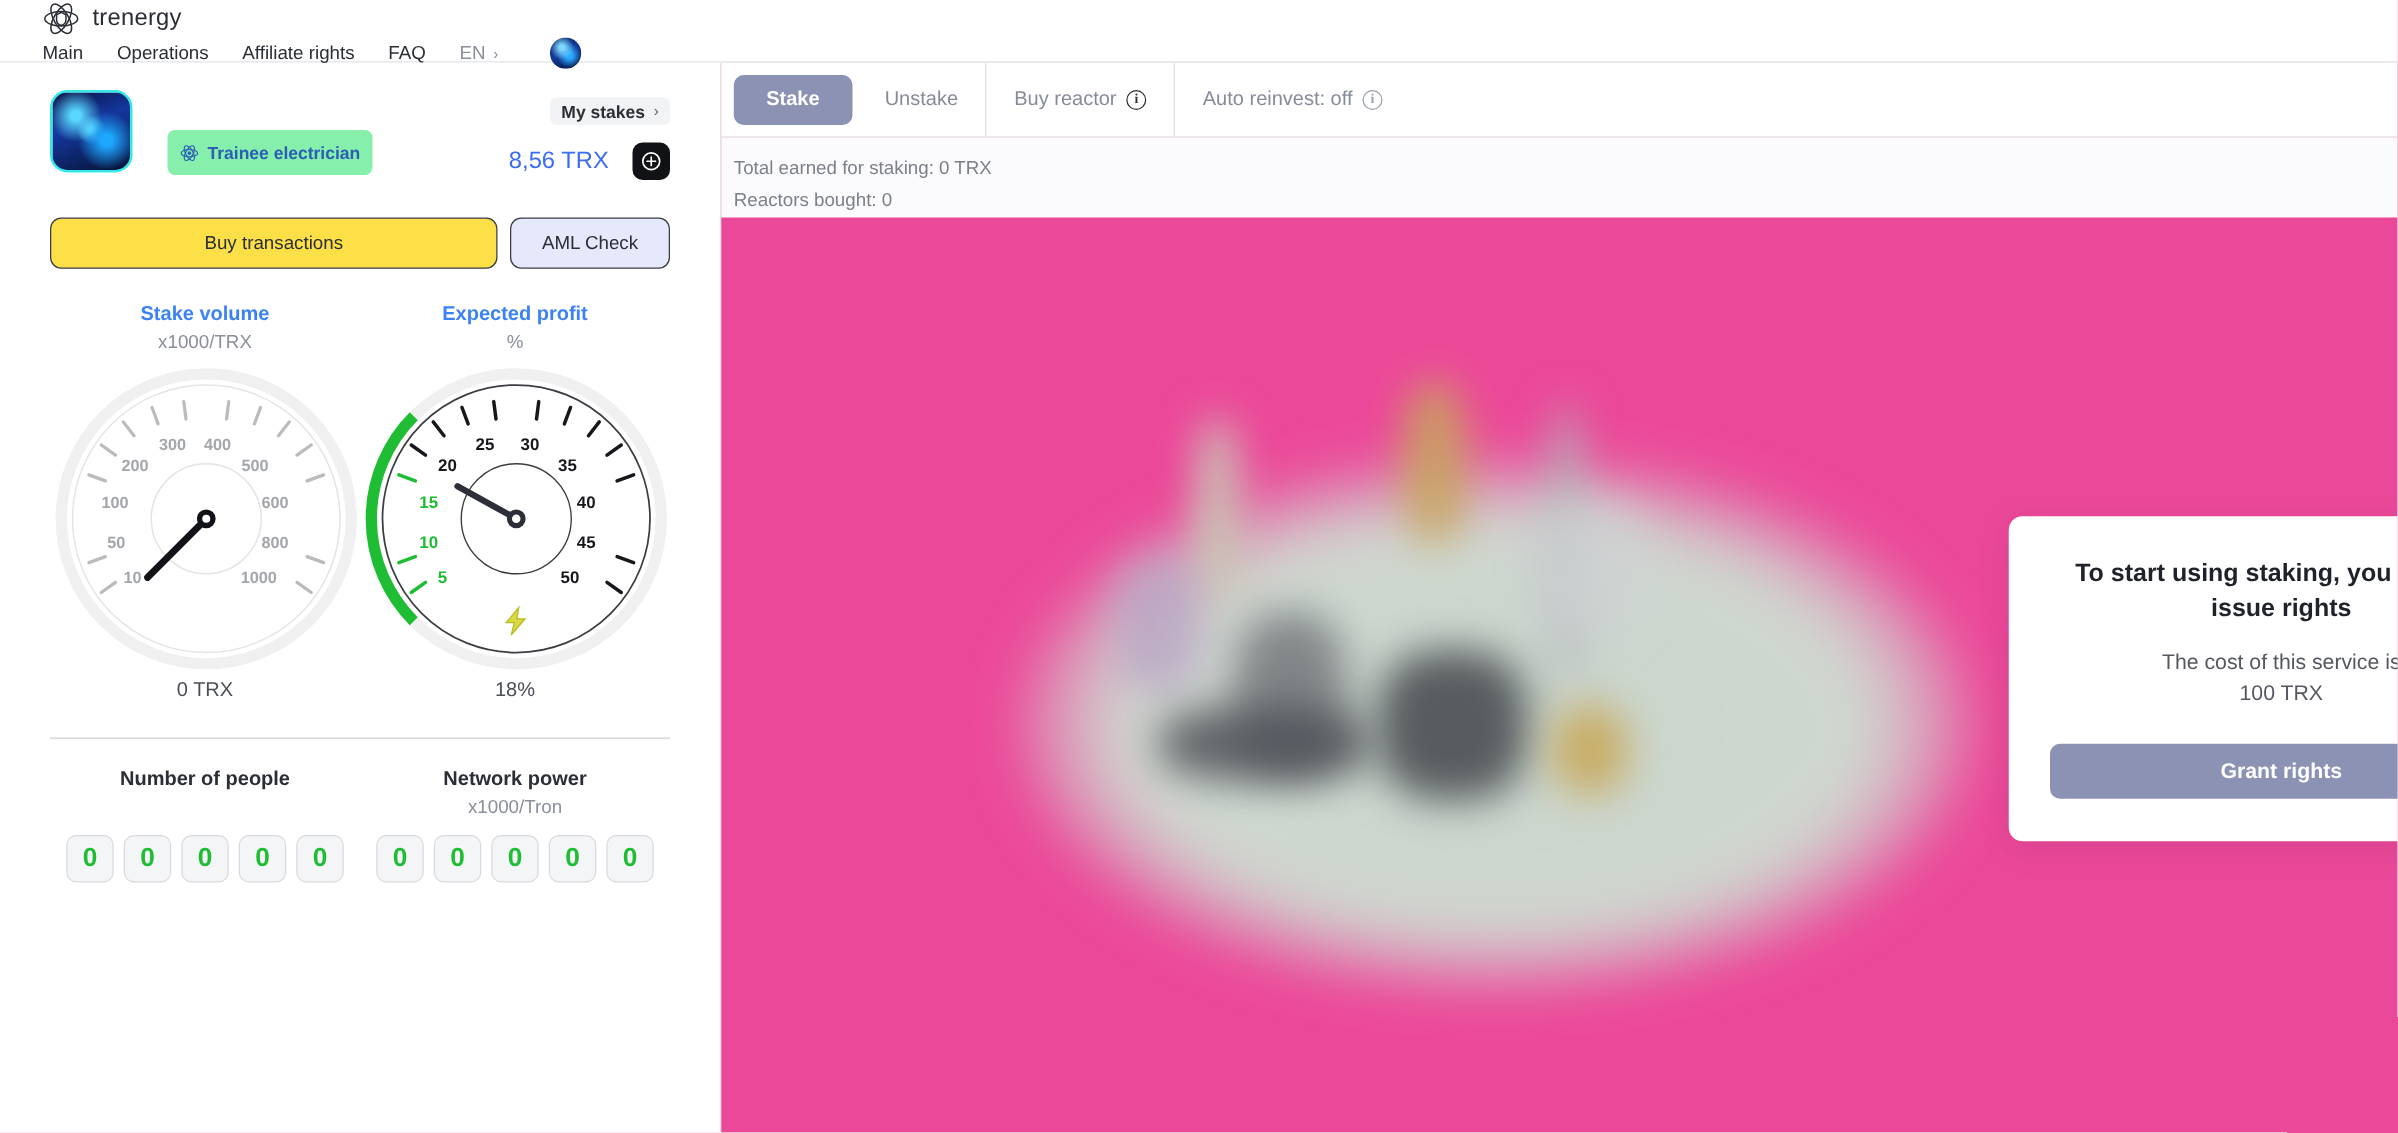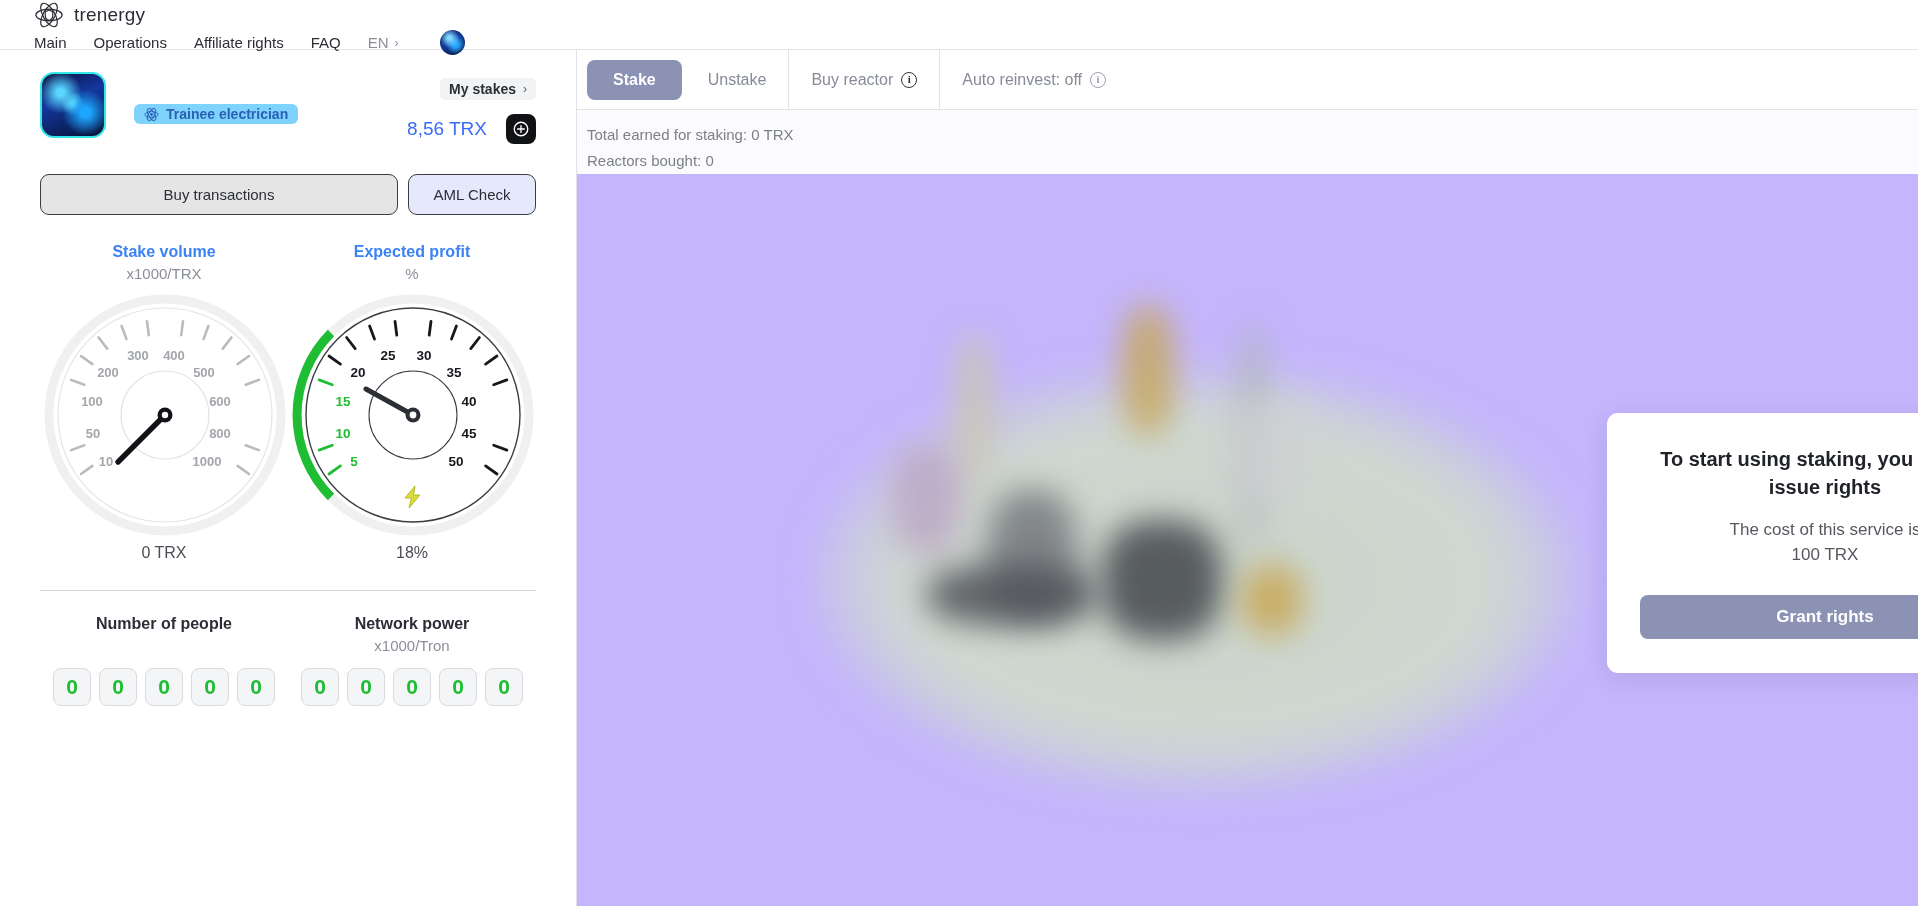--- a/index.html
+++ b/index.html
@@ -72,24 +72,24 @@
     background:
       radial-gradient(circle at 30% 30%, #59d8ff 0 6%, rgba(0,0,0,0) 34%),
       radial-gradient(circle at 70% 62%, #1ea7ff 0 8%, rgba(0,0,0,0) 40%),
       radial-gradient(circle at 50% 48%, #6be4ff 0 4%, rgba(0,0,0,0) 26%),
       linear-gradient(160deg, #0b1240 0%, #14379e 40%, #061233 100%);
     flex: 0 0 auto;
   }
   .rank-badge {
     margin-left: 28px; margin-top: 32px;
     display: inline-flex; align-items: center; gap: 7px;
-    background: #7dd3fc; border-radius: 6px;
+    background: #86efac; border-radius: 6px;
     padding: 4px 10px;
     font-size: 14px; font-weight: bold; color: #2b5fb5;
-    height: 20px;
+    height: 36px;
   }
   .rank-icon { width: 15px; height: 15px; display: block; }
 
   .stakes-col {
     margin-left: auto; text-align: right;
     display: flex; flex-direction: column; align-items: flex-end;
     padding-top: 6px;
   }
   .mystakes {
     display: inline-flex; align-items: center; gap: 7px;
@@ -121,21 +121,21 @@
   }
 
   .actions-row {
     display: flex; gap: 10px; margin-top: 28px;
   }
   .btn-buytx {
     flex: 1;
     height: 41px;
     border: 1px solid #3a3d45;
     border-radius: 9px;
-    background: #e5e5e5;
+    background: #fde047;
     font-size: 15px; color: #2b2e35;
     display: flex; align-items: center; justify-content: center;
     cursor: pointer;
   }
   .btn-aml {
     width: 128px; height: 41px;
     border: 1px solid #3a3d45;
     border-radius: 9px;
     background: #e6e8fc;
     font-size: 15px; color: #2b2e35;
@@ -164,21 +164,21 @@
   .digits { display: flex; gap: 8px; justify-content: center; margin-top: 12px; }
   .digit {
     width: 38px; height: 38px;
     border: 1px solid #d8dadf; border-radius: 8px;
     background: #f4f5f7;
     display: flex; align-items: center; justify-content: center;
     font-size: 21px; font-weight: bold; color: #1fbd33;
   }
 
   
-  .mainpanel { flex: 1; position: relative; background: #c4b5fd; }
+  .mainpanel { flex: 1; position: relative; background: #ec4899; }
 
   .tabs {
     display: flex; align-items: center;
     height: 60px;
     background: #ffffff;
     border-bottom: 1px solid #e2e3e7;
     padding-left: 6px;
   }
   .tab {
     display: flex; align-items: center; gap: 8px;

